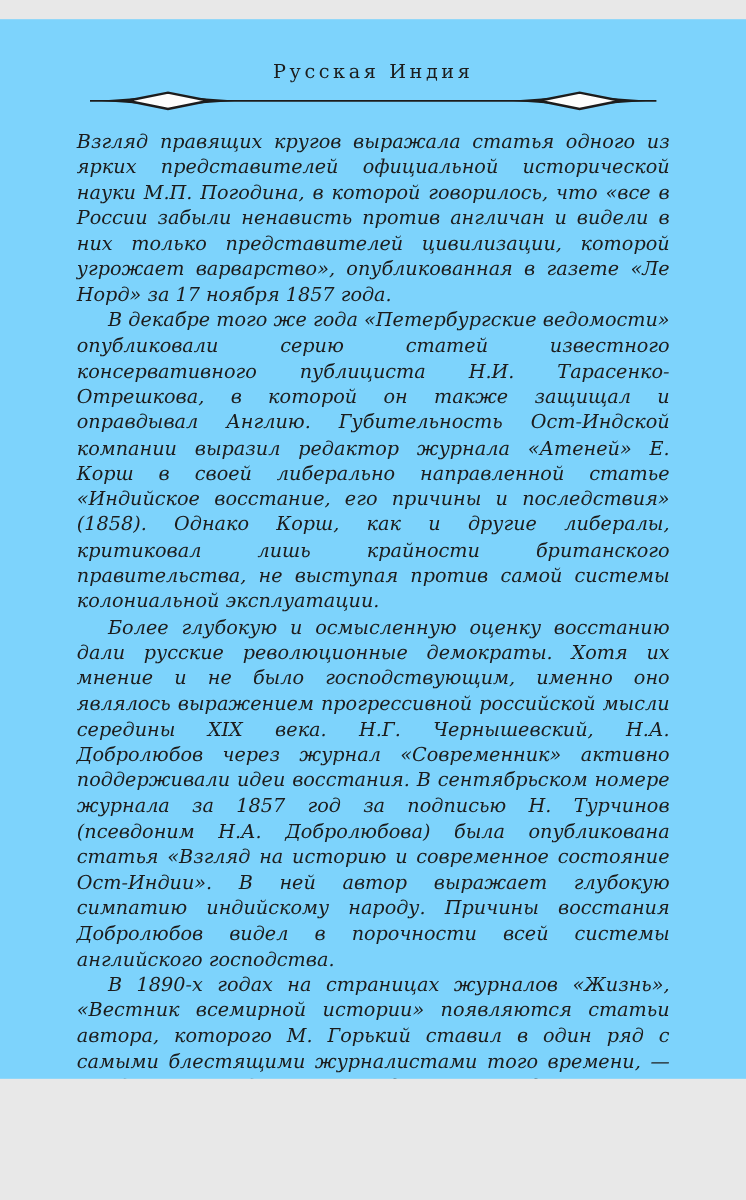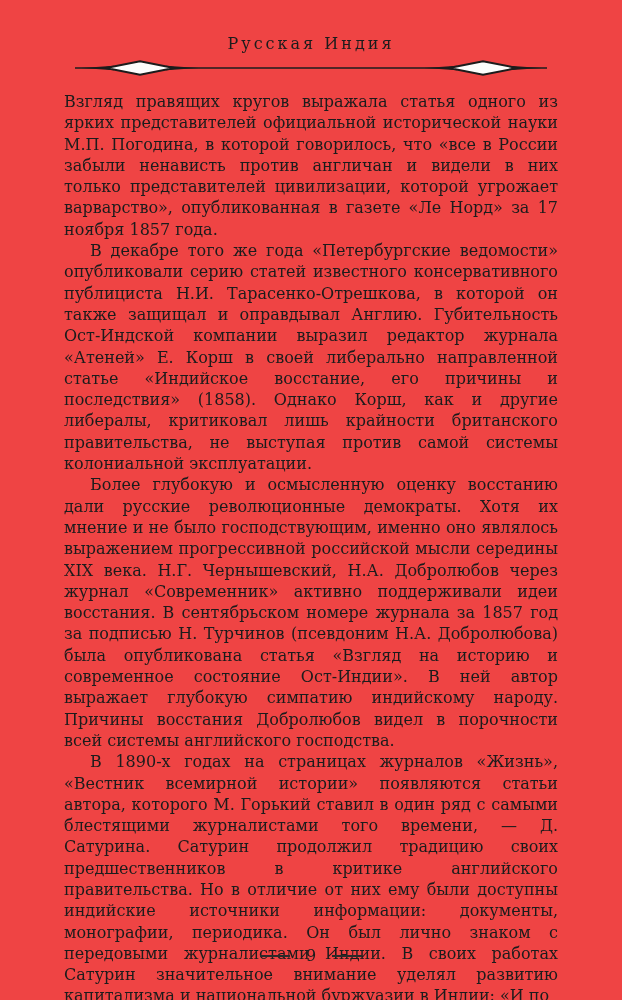--- a/index.html
+++ b/index.html
@@ -3,23 +3,23 @@
 <meta charset="utf-8">
 <style>
   html, body {
     margin: 0;
     padding: 0;
     background: #e8e8e8;
   }
   .page {
     position: relative;
     width: 622px;
-    height: 1000px;
-    margin: 0 auto;
-    background: #ef4444;
+    height: 883px;
+    margin: 16px auto;
+    background: #7dd3fc;
     color: #1c1c1c;
     font-family: "DejaVu Serif", "Liberation Serif", serif;
     overflow: hidden;
     box-sizing: border-box;
   }
   .running-head {
     margin-top: 34px;
     text-align: center;
     font-size: 16px;
     letter-spacing: 3px;
@@ -34,20 +34,21 @@
     width: 494px;
     text-align: justify;
     font-size: 16px;
     line-height: 21.3px;
     hyphens: auto;
   }
   .para {
     margin: 0;
     padding: 0;
     text-indent: 26px;
+    font-style: italic;
   }
   .para.first {
     text-indent: 0;
   }
   .footer {
     position: absolute;
     left: 0;
     top: 948px;
     width: 622px;
     display: flex;

